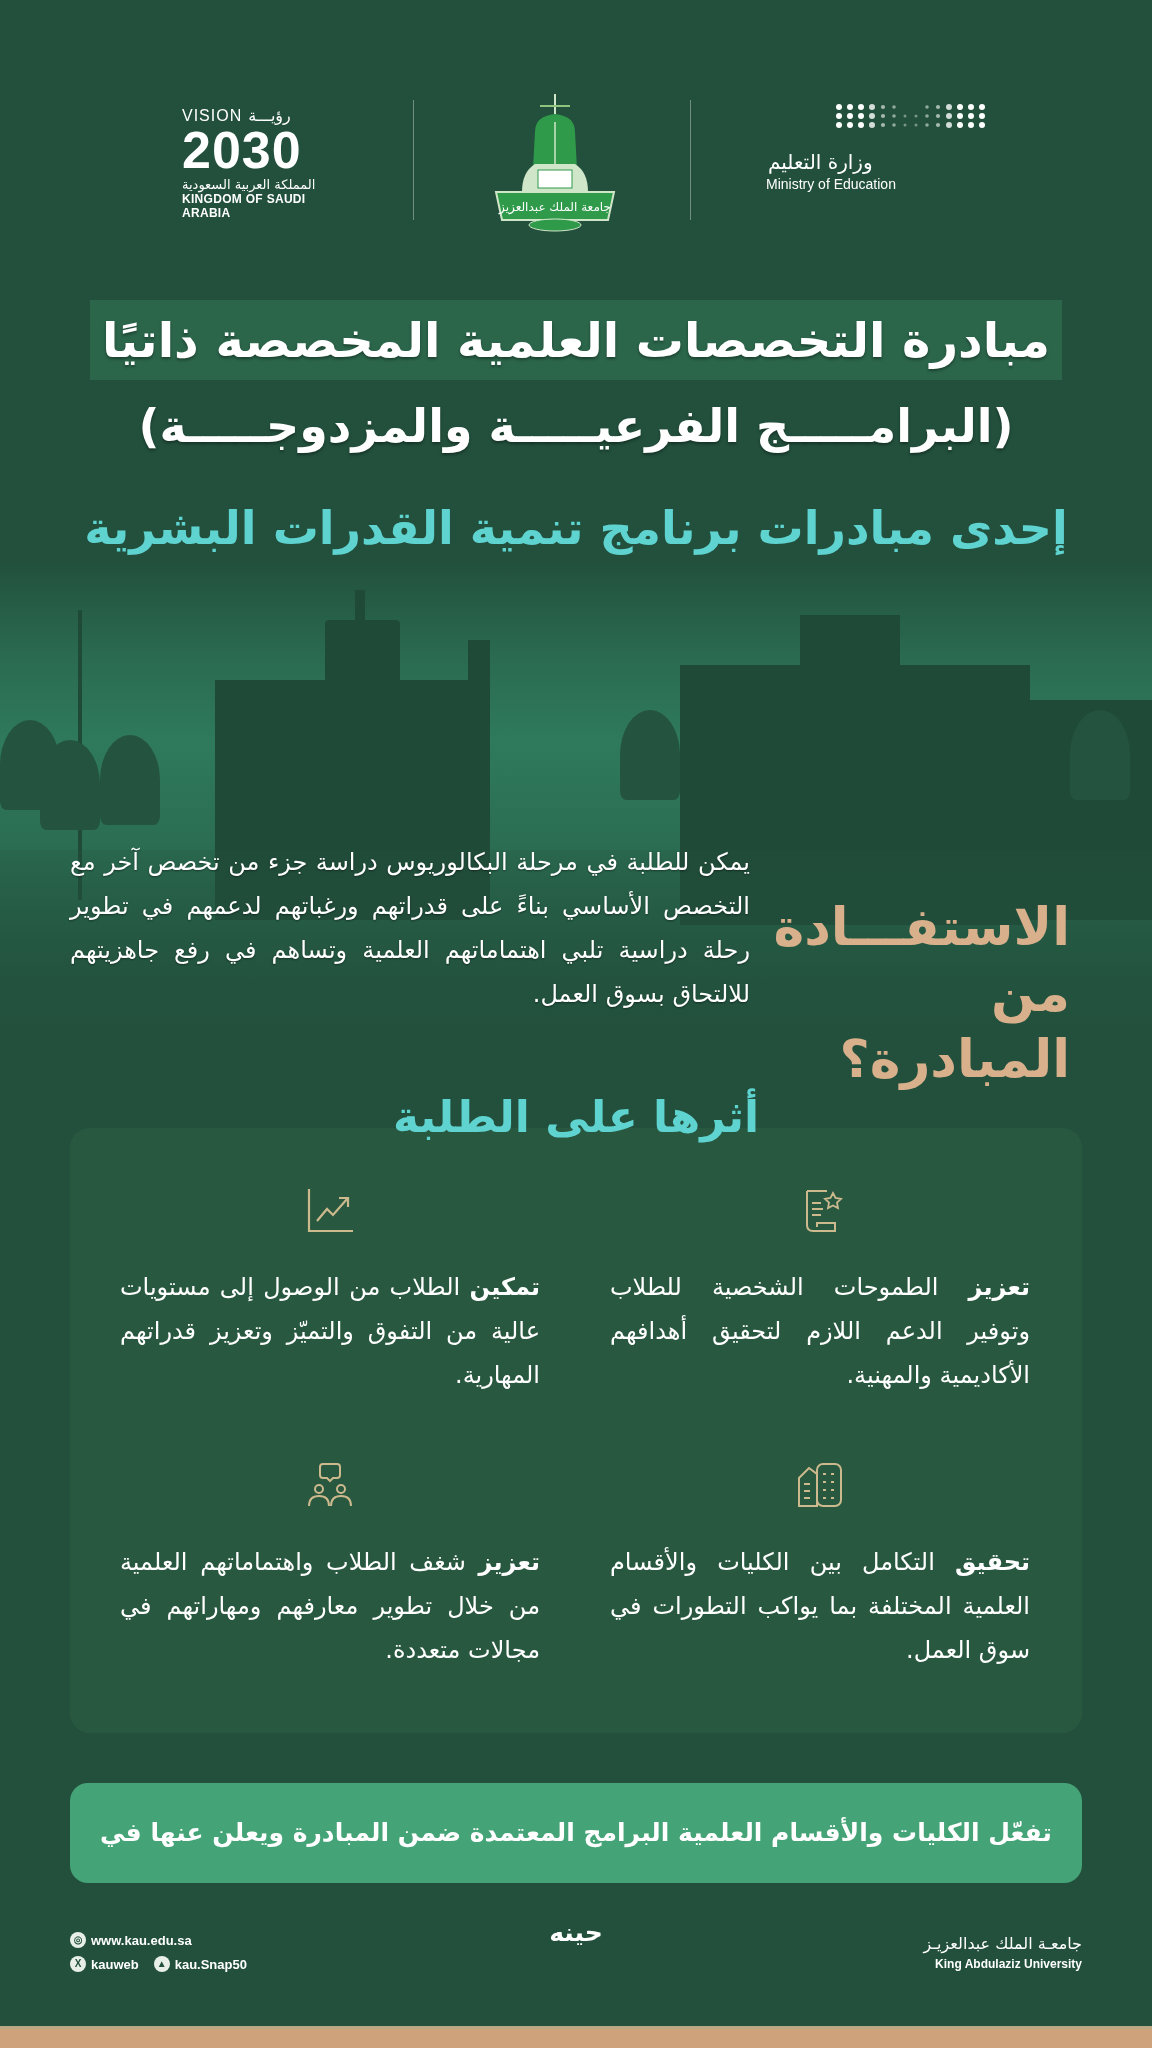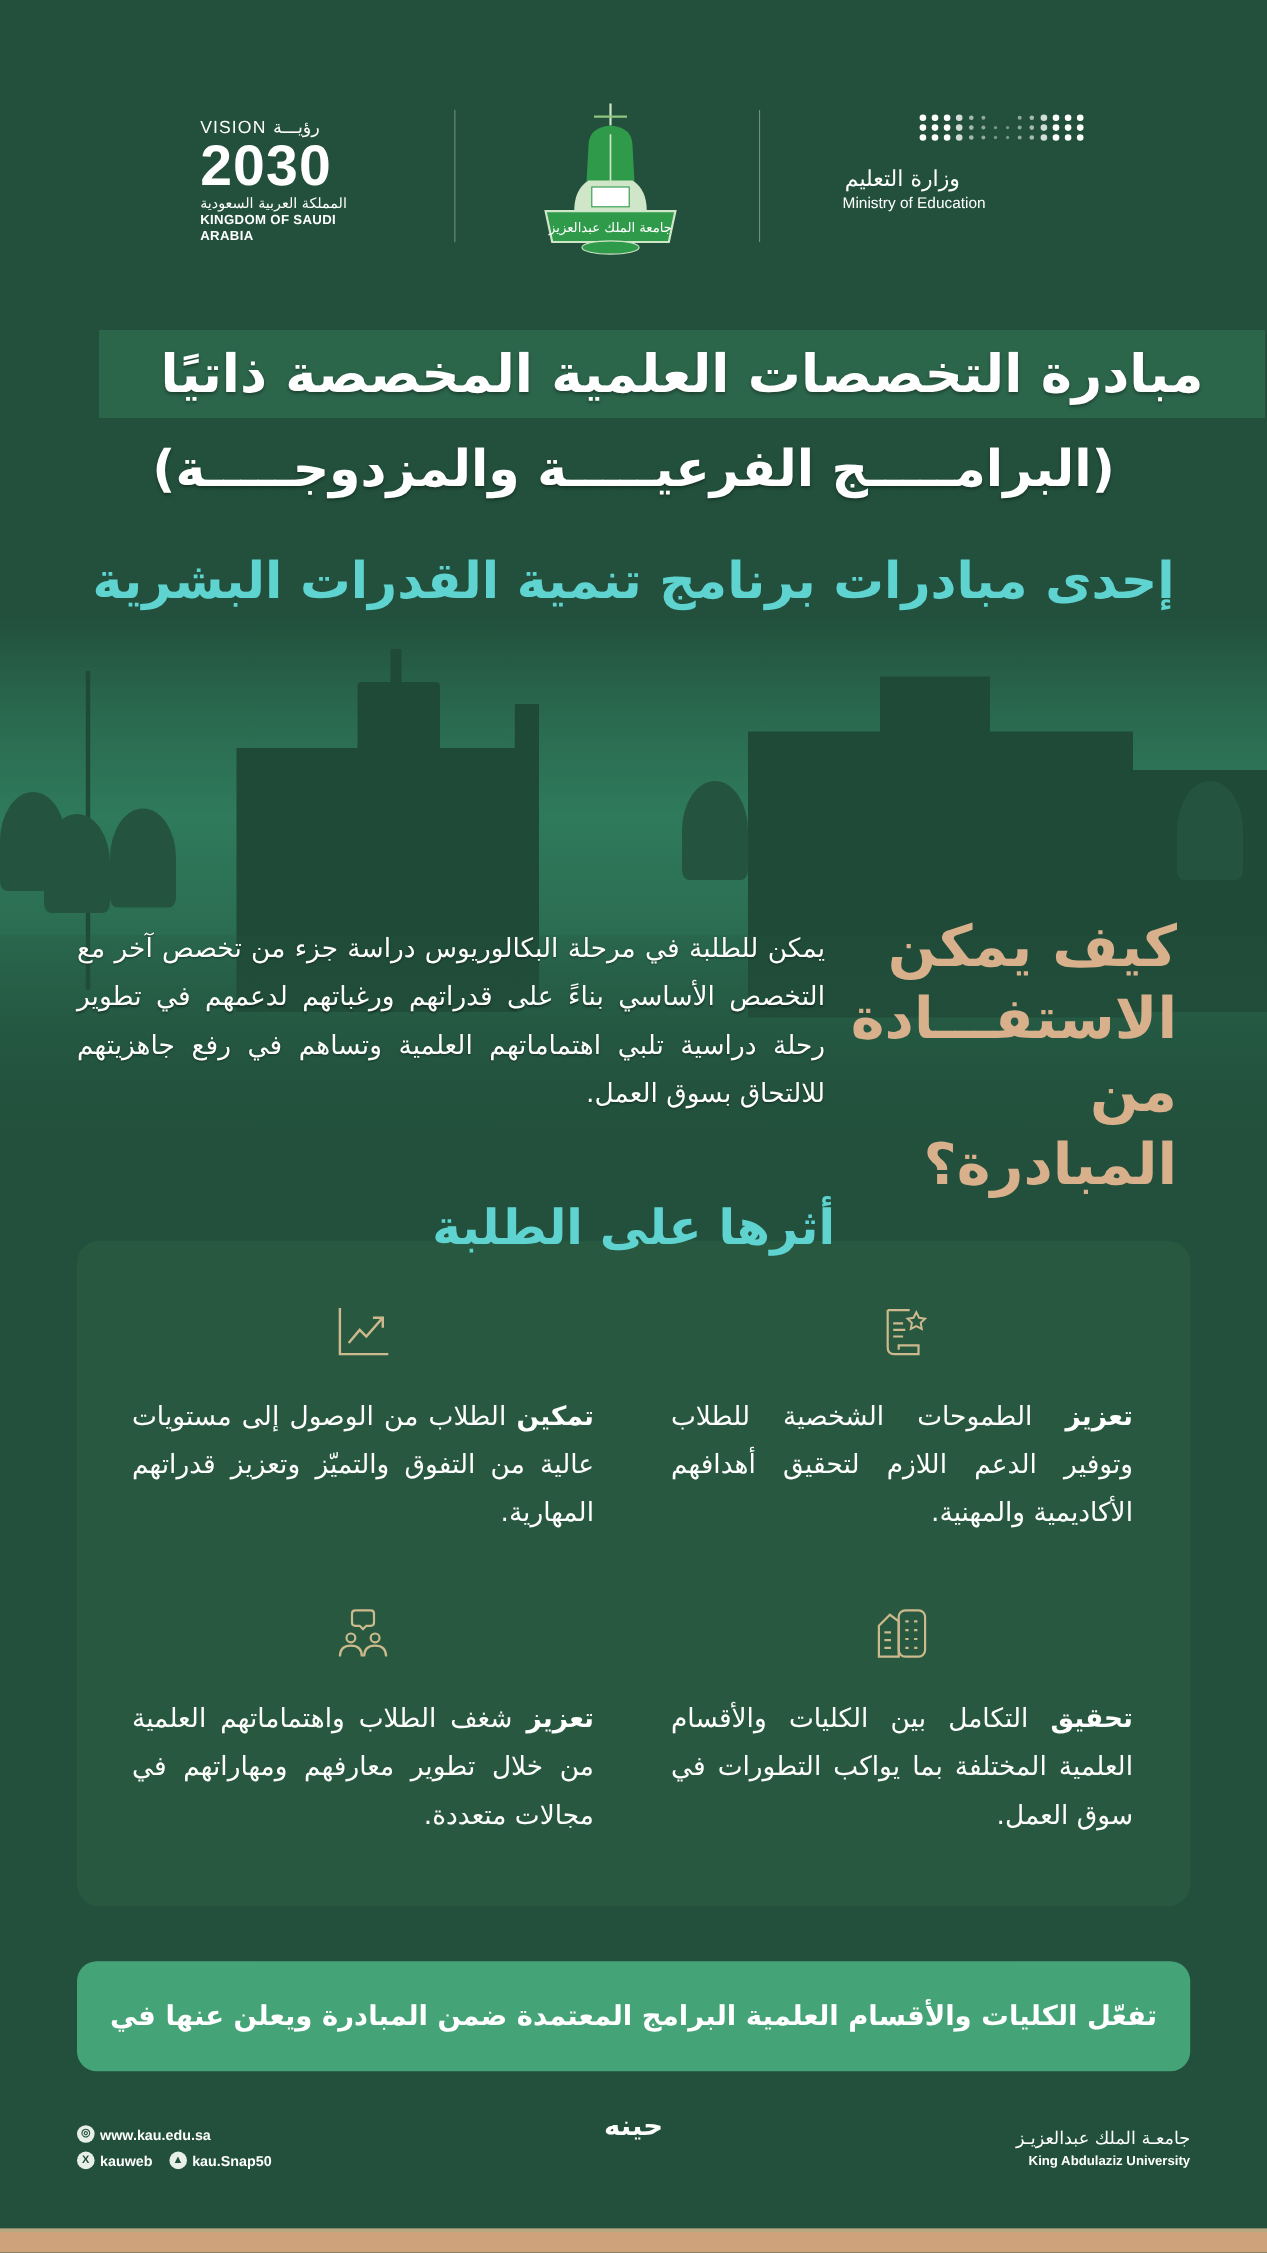--- a/index.html
+++ b/index.html
@@ -20,21 +20,21 @@
   .vision .v-en { font-family: "Liberation Sans", sans-serif; font-size: 12px; font-weight: bold; color: #fff; letter-spacing: 0.3px;}
   .kau-logo { left: 490px; top: 92px; width: 130px; height: 142px; }
   .moe { left: 766px; top: 104px; width: 210px; }
   .moe .dots { display: grid; grid-template-columns: repeat(14, 9px); gap: 3px 2px; margin-left: 70px; width: 140px; }
   .moe .dot { width: 6px; height: 6px; border-radius: 50%; background: #fff; }
   .moe .m-ar { font-size: 20px; direction: rtl; text-align: left; margin-top: 22px; padding-left: 2px; color:#fff; }
   .moe .m-en { font-family: "Liberation Sans", sans-serif; font-size: 14px; color: #fff; margin-top: 2px; }
 
   
   .title1 {
-    position: absolute; top: 300px; left: 90px; width: 1060px; height: 80px;
+    position: absolute; top: 300px; left: 90px; width: 972px; height: 80px;
     background: rgba(60,140,100,0.35);
     font-size: 48px; font-weight: bold; direction: rtl; text-align: center; line-height: 80px; color: #fff;
     text-shadow: 0 2px 3px rgba(0,0,0,0.35);
   }
   .title2 {
     position: absolute; top: 386px; left: 90px; width: 972px; direction: rtl; text-align: center;
     font-size: 46px; font-weight: bold; line-height: 80px; color: #fff;
     text-shadow: 0 2px 3px rgba(0,0,0,0.35);
   }
   .subtitle {
@@ -194,21 +194,21 @@
     <div class="bld" style="left:78px;top:50px;width:4px;height:290px;"></div>
     <div class="palm" style="left:0;top:160px;"></div>
     <div class="palm" style="left:40px;top:180px;"></div>
     <div class="palm" style="left:100px;top:175px;"></div>
     <div class="palm" style="left:620px;top:150px;"></div>
     <div class="palm" style="left:1070px;top:150px;"></div>
     <div style="position:absolute;left:0;top:290px;width:1152px;height:230px;background:linear-gradient(180deg,rgba(34,80,60,0.2),#22503c 85%);"></div>
   </div>
 
   <h2 class="how-title">
-    <span>كيف يمكن</span><br>
+    <br>
     <span>الاستفـــادة</span><br>
     <span>من المبادرة؟</span>
   </h2>
   <p class="how-body">يمكن للطلبة في مرحلة البكالوريوس دراسة جزء من تخصص آخر مع التخصص الأساسي بناءً على قدراتهم ورغباتهم لدعمهم في تطوير رحلة دراسية تلبي اهتماماتهم العلمية وتساهم في رفع جاهزيتهم للالتحاق بسوق العمل.</p>
 
   <div class="impact-card"></div>
   <h2 class="impact-title">أثرها على الطلبة</h2>
 
   <div class="impact-item i2">
     <svg class="icon" viewBox="0 0 50 50">

